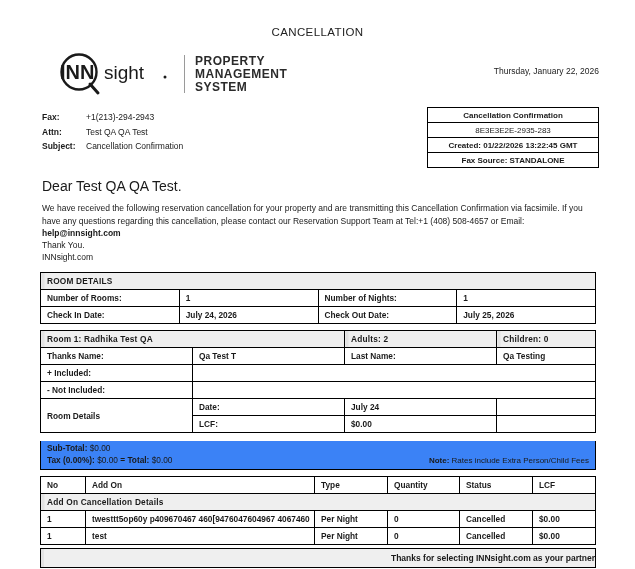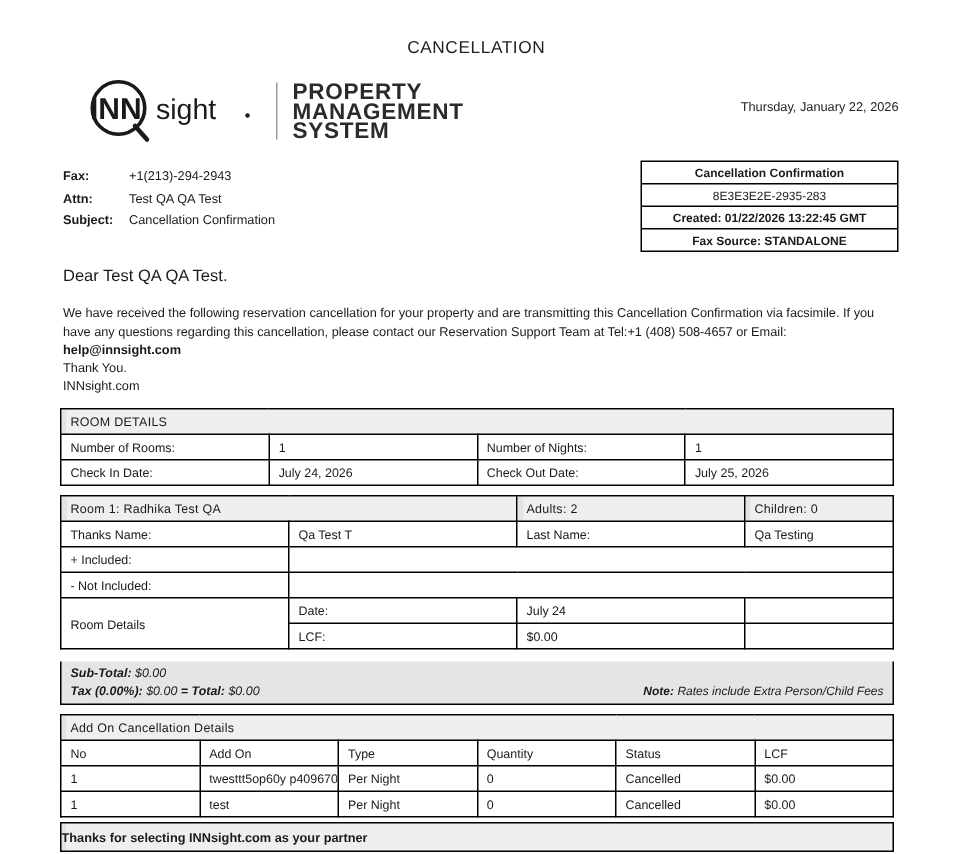--- a/index.html
+++ b/index.html
@@ -48,21 +48,21 @@
     height: 44px;
   }
   .logo-mark svg { display:block; }
   .logo-divider {
     width: 1px;
     height: 38px;
     background: #9a9a9a;
     margin: 0 10px 0 4px;
   }
   .logo-words {
-    font-size: 15px;
+    font-size: 12px;
     line-height: 13px;
     letter-spacing: 0.5px;
     color: #2b2b2b;
     font-weight: bold;
   }
   .header-date {
     position: absolute;
     top: 66px;
     right: 36px;
     font-size: 8.5px;
@@ -104,21 +104,21 @@
   }
   .conf-row:last-child { border-bottom: none; }
   .conf-row.bold { font-weight: bold; }
   .conf-row.plain { font-weight: normal; color: #222; }
 
   
   .salutation {
     position: absolute;
     top: 178px;
     left: 42px;
-    font-size: 11px;
+    font-size: 14px;
   }
   .body-para {
     position: absolute;
     top: 202px;
     left: 42px;
     width: 550px;
     font-size: 8.5px;
     line-height: 12.5px;
     text-align: left;
   }
@@ -139,21 +139,21 @@
     border-collapse: collapse;
     border: 1.4px solid #000;
     box-sizing: border-box;
     background: #fff;
     table-layout: fixed;
   }
   .tbl td, .tbl th {
     border: 1px solid #000;
     padding: 3px 6px;
     font-size: 8.3px;
-    font-weight: normal;
+    font-weight: bold;
     text-align: left;
     vertical-align: middle;
     color: #1a1a1a;
     overflow: hidden;
     white-space: nowrap;
   }
   .band {
     background: #e6e6e6;
     background-image: linear-gradient(90deg,#e3e3e3 0 3px,#efefef 3px 6px);
     font-weight: bold;
@@ -170,26 +170,25 @@
 
   
   .totals {
     position: absolute;
     left: 40px;
     top: 441px;
     width: 556px;
     box-sizing: border-box;
     border: 1.4px solid #000;
     border-top: none;
-    background: #e5e5e5;
+    background: #3b82f6;
     padding: 2px 6px 3px 6px;
     display: flex;
     justify-content: space-between;
     align-items: flex-end;
-    font-style: italic;
   }
   .totals-left {
     font-size: 8.3px;
     line-height: 11.5px;
   }
   .totals-left b { font-weight: bold; }
   .totals-note {
     font-size: 8px;
     padding-bottom: 1px;
   }
@@ -201,21 +200,21 @@
   
   .footer-bar {
     position: absolute;
     left: 40px;
     top: 548px;
     width: 556px;
     box-sizing: border-box;
     border: 1.4px solid #000;
     background: #e6e6e6;
     background-image: linear-gradient(90deg,#e3e3e3 0 3px,#efefef 3px 6px);
-    text-align: left;
+    text-align: right;
     font-size: 8.5px;
     font-weight: bold;
     padding: 4px 0;
   }
 </style>
 </head>
 <body>
 
 <div class="page">
 
@@ -329,31 +328,31 @@
     <div class="totals-left">
       <div><b>Sub-Total:</b> <span>$0.00</span></div>
       <div><b>Tax (</b><b>0.00</b><b>%):</b> <span>$0.00</span> <b>=</b> <b>Total:</b> <span>$0.00</span></div>
     </div>
     <div class="totals-note"><b>Note:</b> <span>Rates include Extra Person/Child Fees</span></div>
   </div>
 
   <table class="tbl" id="addon-table">
     <tbody>
         <tr>
-      <td class="band" colspan="6">Add On Cancellation Details</td>
-    </tr>
-    <tr>
       <th style="width:32px">No</th>
       <th>Add On</th>
       <th style="width:60px">Type</th>
       <th style="width:59px">Quantity</th>
       <th style="width:60px">Status</th>
       <th style="width:50px">LCF</th>
     </tr>
     <tr>
+      <td class="band" colspan="6">Add On Cancellation Details</td>
+    </tr>
+    <tr>
       <td>1</td>
       <td>twesttt5op60y p409670467 460[9476047604967 4067460</td>
       <td>Per Night</td>
       <td>0</td>
       <td>Cancelled</td>
       <td>$0.00</td>
     </tr>
     <tr>
       <td>1</td>
       <td>test</td>

